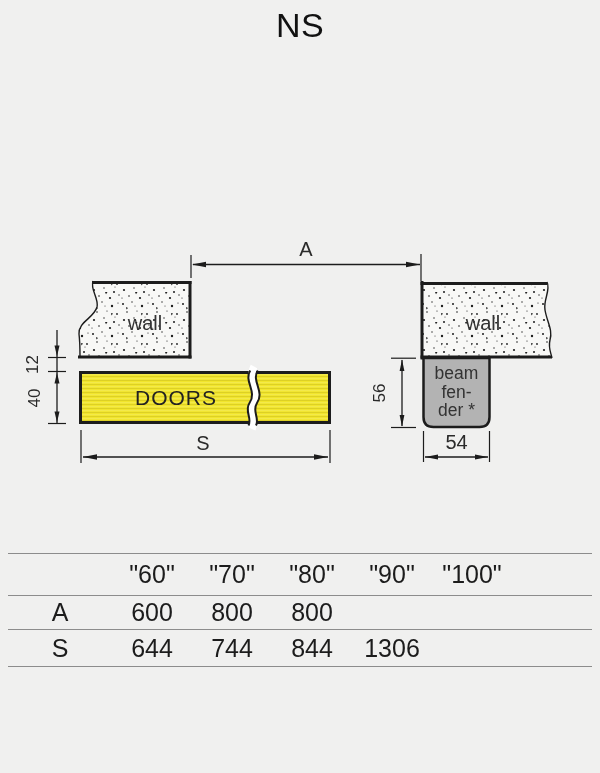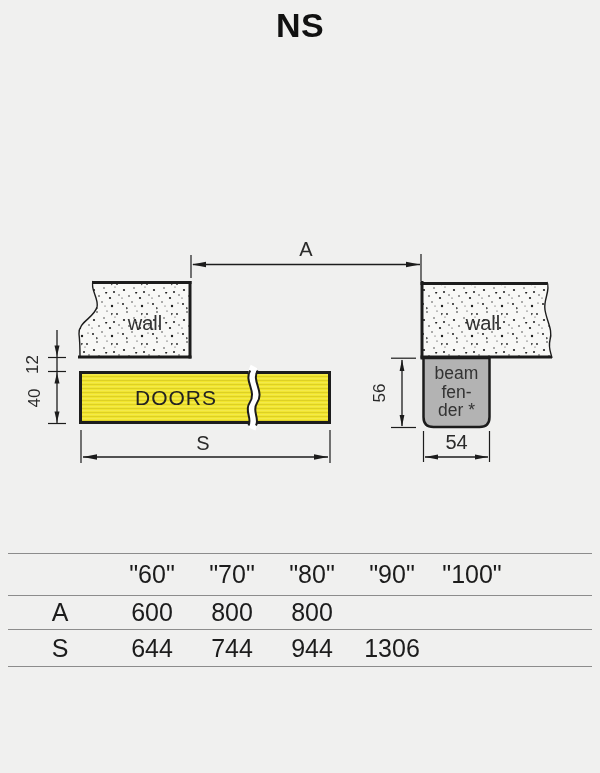--- a/index.html
+++ b/index.html
@@ -15,21 +15,21 @@
   body{
     width:600px;height:773px;
     background:var(--background);
     font-family:"Liberation Sans", sans-serif;
     color:var(--text-color);
     overflow:hidden;
   }
   .page{position:relative;width:600px;height:773px;background:var(--background);}
   .title{
     position:absolute;top:6px;left:0;width:100%;
-    text-align:center;font-size:34px;font-weight:700;
+    text-align:center;font-size:34px;font-weight:400;
     letter-spacing:.5px;color:#111;
   }
   .diagram-svg{position:absolute;left:0;top:230px;width:600px;height:250px;}
   .diagram-svg text{font-family:"Liberation Sans", sans-serif;}
   .dim-label{font-size:20px;fill:#2a2a2a;}
   .dim-label-sm{font-size:17px;fill:#2a2a2a;}
   .part-label{font-size:20px;fill:#333;}
   .doors-label{font-size:21px;letter-spacing:1px;fill:#222;}
   .fender-label{font-size:17.5px;fill:#333;}
   .dim-stroke{stroke:var(--line-color);stroke-width:1.3;fill:none;}
@@ -186,19 +186,19 @@
       <div class="t-cell t-label">A</div>
       <div class="t-cell">600</div>
       <div class="t-cell">800</div>
       <div class="t-cell">800</div>
       <div class="t-spacer"></div>
     </div>
     <div class="t-row t-body-s">
       <div class="t-cell t-label">S</div>
       <div class="t-cell">644</div>
       <div class="t-cell">744</div>
-      <div class="t-cell">944</div>
+      <div class="t-cell">844</div>
       <div class="t-cell">1306</div>
       <div class="t-spacer"></div>
     </div>
   </div>
 
 </div>
 
 </body></html>

